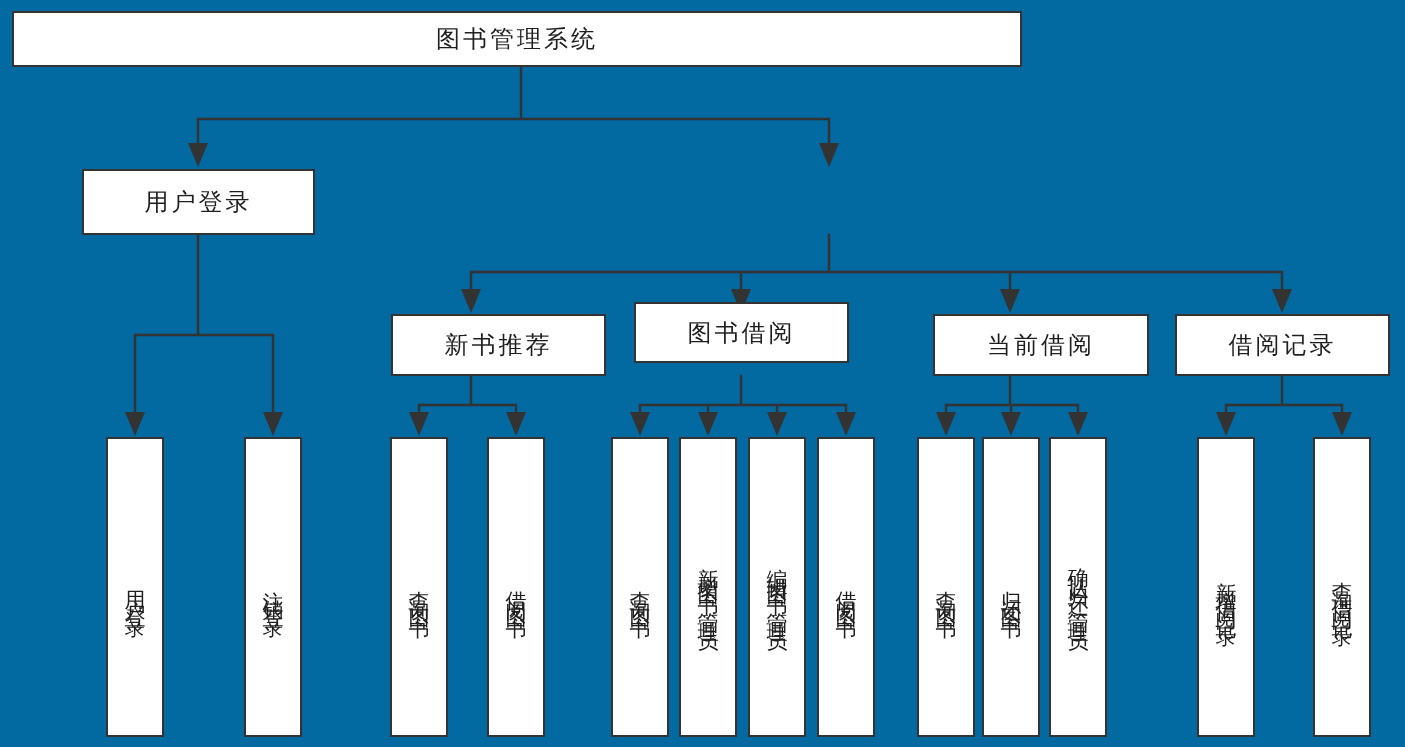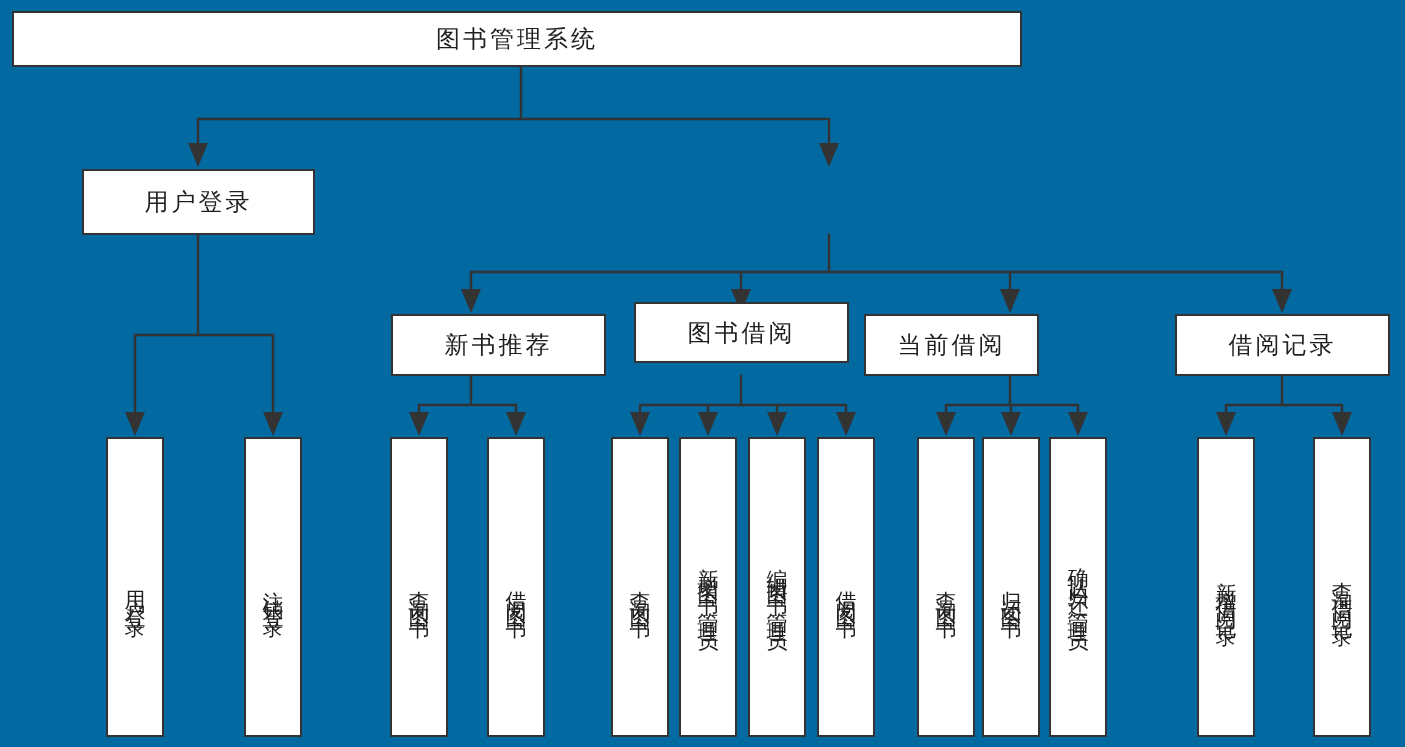--- a/index.html
+++ b/index.html
@@ -128,21 +128,21 @@
   <div class="node h" style="left:82px; top:169px; width:233px; height:66px;">
     <span>用户登录</span>
   </div>
 
   <div class="node h" style="left:364px; top:314px; width:215px; height:62px;margin-left:27px;">
     <span>新书推荐</span>
   </div>
   <div class="node h" style="left:634px; top:302px; width:215px; height:61px;">
     <span>图书借阅</span>
   </div>
-  <div class="node h" style="left:864px; top:314px; width:175px; height:62px;">
+  <div class="node h" style="left:933px; top:314px; width:216px; height:62px;">
     <span>当前借阅</span>
   </div>
   <div class="node h" style="left:1175px; top:314px; width:215px; height:62px;">
     <span>借阅记录</span>
   </div>
 
   <div class="node v" style="left:106px; top:437px; width:58px; height:300px;">
     <span>用户登录</span>
   </div>
   <div class="node v" style="left:244px; top:437px; width:58px; height:300px;">

